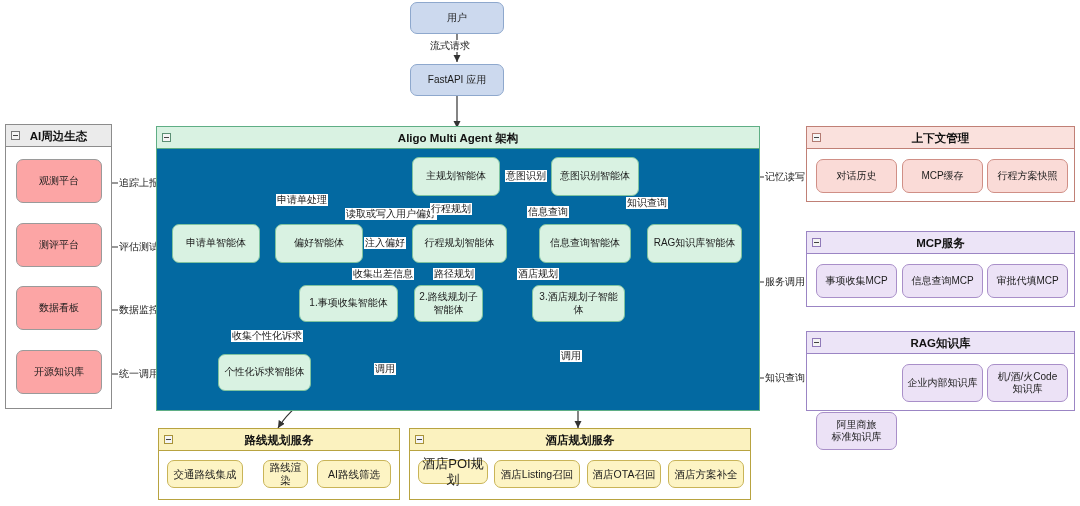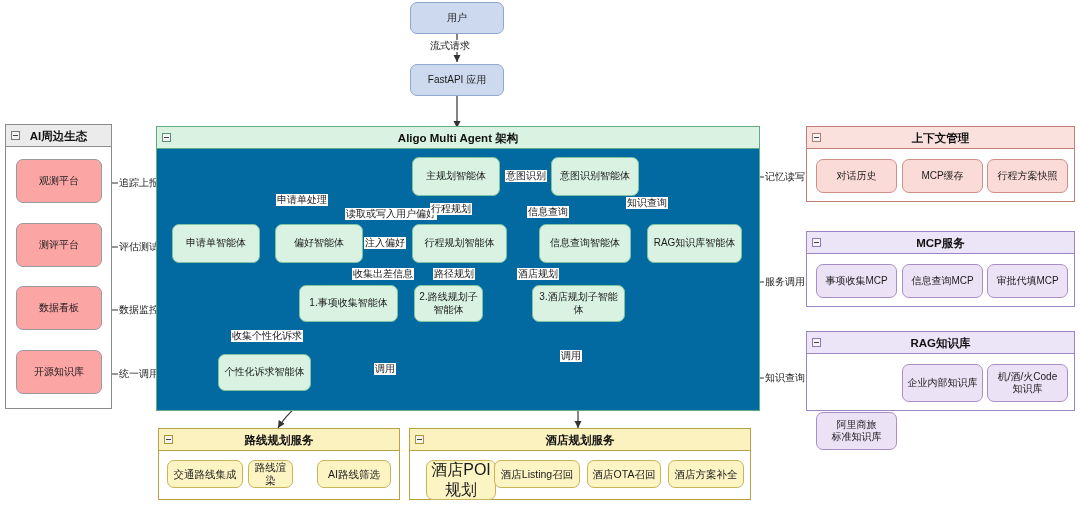--- a/index.html
+++ b/index.html
@@ -272,31 +272,31 @@
   </div>
   <div class="elabel" style="left:764px;top:372px;">知识查询</div>
 
   <div class="container c-yellow" style="left:158px;top:428px;width:242px;height:72px;">
     <div class="ctitle">
       <span class="collapse"></span>
       <span>路线规划服务</span>
     </div>
     <div class="cbody">
       <div class="node yellow" style="left:8px;top:9px;width:76px;height:28px;font-size:10.5px;">交通路线集成</div>
-      <div class="node yellow" style="left:89px;top:9px;width:45px;height:28px;font-size:10.5px;">路线渲染</div>
+      <div class="node yellow" style="left:104px;top:9px;width:45px;height:28px;font-size:10.5px;">路线渲染</div>
       <div class="node yellow" style="left:158px;top:9px;width:74px;height:28px;font-size:10.5px;">AI路线筛选</div>
     </div>
   </div>
 
   <div class="container c-yellow" style="left:409px;top:428px;width:342px;height:72px;">
     <div class="ctitle">
       <span class="collapse"></span>
       <span>酒店规划服务</span>
     </div>
     <div class="cbody">
-      <div class="node yellow" style="left:16px;top:9px;width:70px;height:40px;font-size:16px;">酒店POI规划</div>
+      <div class="node yellow" style="left:8px;top:9px;width:70px;height:24px;font-size:13px;">酒店POI规划</div>
       <div class="node yellow" style="left:84px;top:9px;width:86px;height:28px;font-size:10.5px;">酒店Listing召回</div>
       <div class="node yellow" style="left:177px;top:9px;width:74px;height:28px;font-size:10.5px;">酒店OTA召回</div>
       <div class="node yellow" style="left:258px;top:9px;width:76px;height:28px;font-size:10.5px;">酒店方案补全</div>
     </div>
   </div>
 
 </div>
 
 </body></html>

